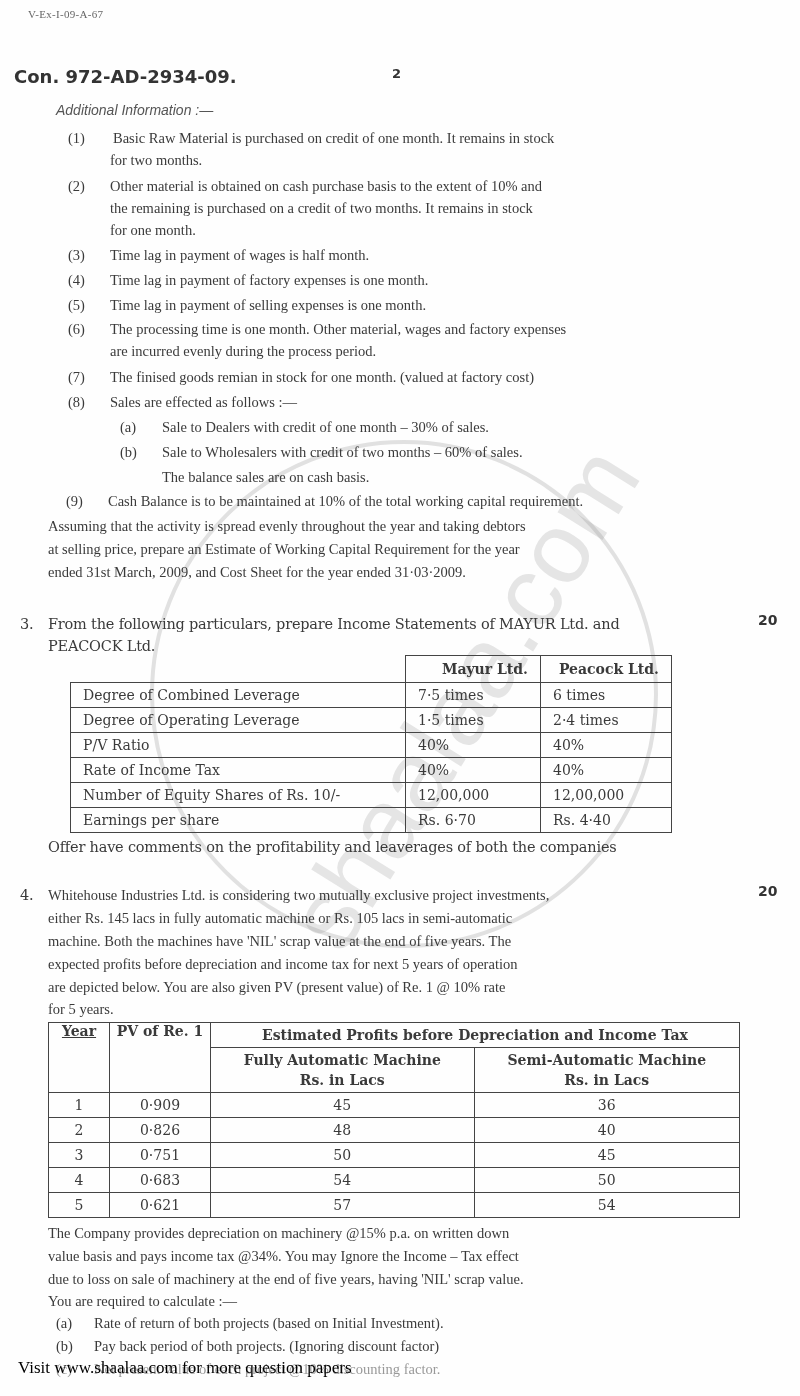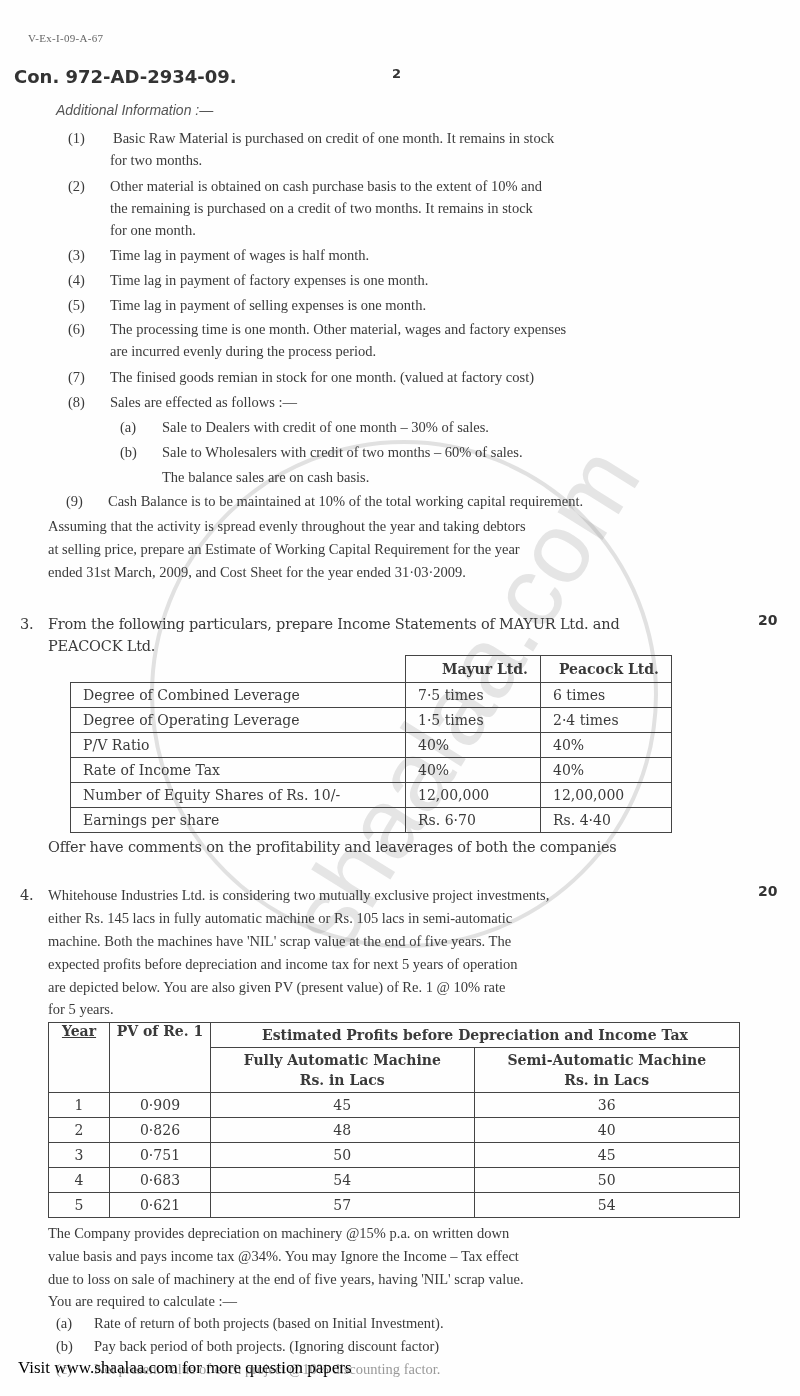--- a/index.html
+++ b/index.html
@@ -1,21 +1,21 @@
 <!DOCTYPE html>
 <html><head>
 <meta charset="utf-8">
 <style>
   html, body { margin: 0; padding: 0; }
   body {
     width: 800px; height: 1396px; background: #fefefe; position: relative; overflow: hidden;
     font-family: "DejaVu Serif", "Liberation Serif", serif; color: #3a3a3a;
   }
   .abs { position: absolute; }
-  .code-top { left: 28px; top: 8px; font-size: 11px; color: #666; letter-spacing: 0.3px; font-family: "Liberation Serif", serif; margin-top: 24px; }
+  .code-top { left: 28px; top: 8px; font-size: 11px; color: #666; letter-spacing: 0.3px; font-family: "Liberation Serif", serif; }
   .con { left: 14px; top: 66px; font-size: 18px; font-weight: bold; color: #333; font-family: "DejaVu Sans", sans-serif; }
   .pageno { left: 392px; top: 66px; font-size: 13px; font-weight: bold; color: #333; font-family: "DejaVu Sans", sans-serif; }
   .addl { left: 56px; top: 102px; font-size: 14px; font-style: italic; color: #555; font-family: "Liberation Sans", sans-serif; }
   .line { position: absolute; font-size: 14.5px; line-height: 22px; white-space: nowrap; font-family: "Liberation Serif", serif; color: #3a3a3a; }
   .num { position: absolute; font-size: 14.5px; line-height: 22px; font-family: "Liberation Serif", serif; color: #3a3a3a; }
   .marks { position: absolute; left: 758px; font-size: 14px; font-weight: bold; color: #333; font-family: "DejaVu Sans", sans-serif; }
   .q { position: absolute; font-size: 14.5px; line-height: 22px; white-space: nowrap; font-family: "DejaVu Serif", serif; color: #3a3a3a; letter-spacing: -0.2px; }
 
   table { border-collapse: collapse; position: absolute; font-family: "DejaVu Serif", serif; font-size: 14px; color: #3a3a3a; }
   table td, table th { border: 1.5px solid #444; padding: 0 12px; height: 24px; }

